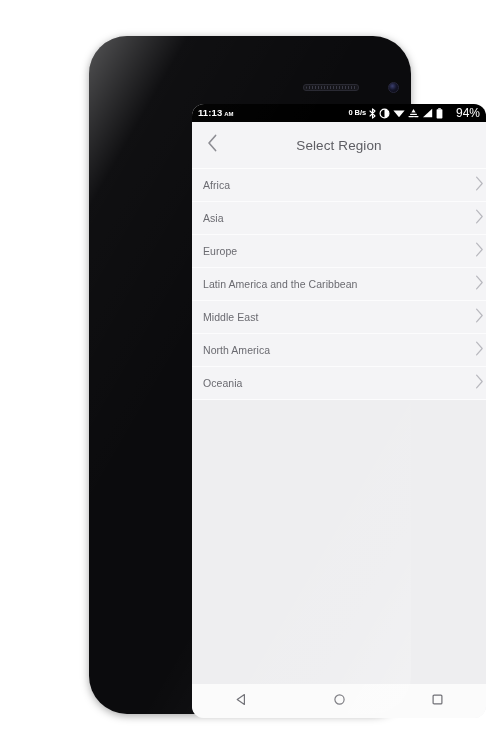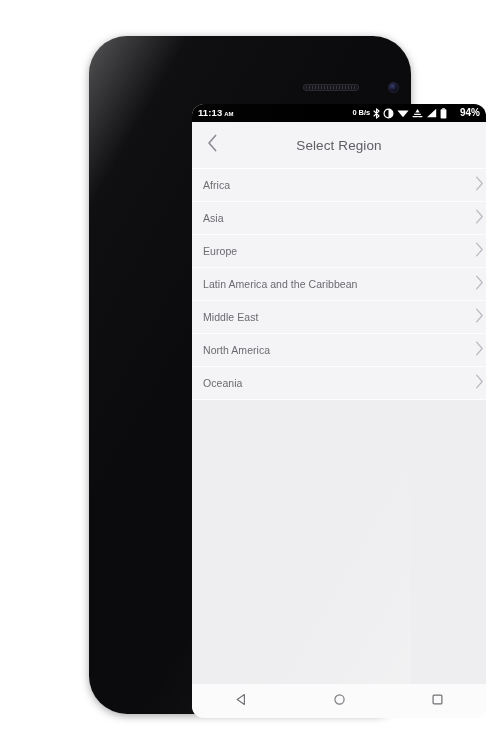--- a/index.html
+++ b/index.html
@@ -114,22 +114,22 @@
     align-items: center;
     gap: 3px;
   }
   .net-speed {
     font-size: 7.5px;
     font-weight: bold;
     letter-spacing: -0.1px;
     line-height: 1;
   }
   .battery-pct {
-    font-size: 10px;
-    font-weight: bold;
+    font-size: 12px;
+    font-weight: normal;
     line-height: 1;
     margin-left: 10px;
   }
   .sicon { display: block; }
 
   
   .app-header {
     height: 46px;
     background: #f4f4f6;
     display: flex;

